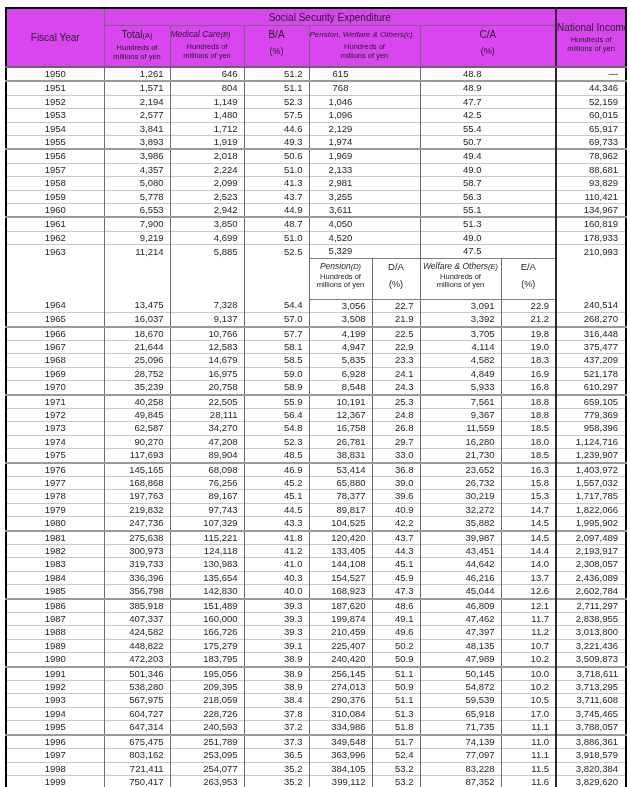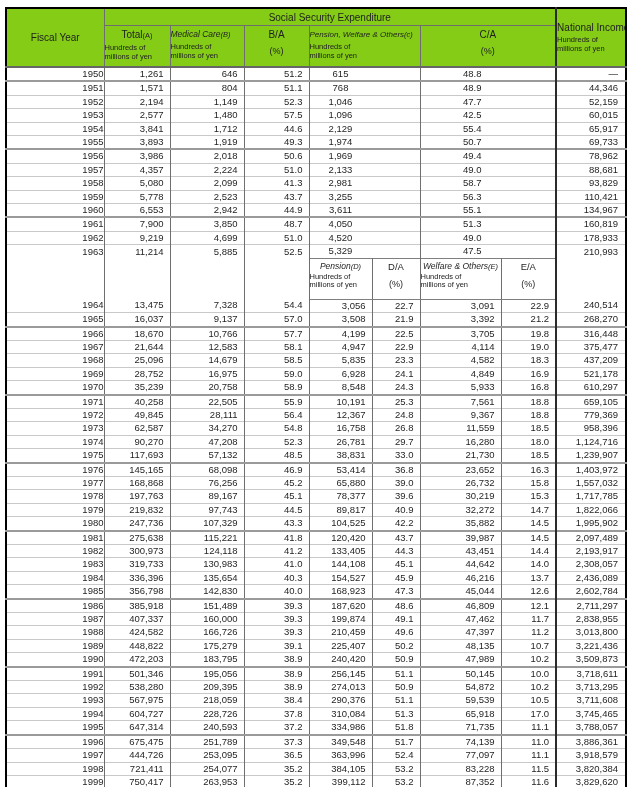--- a/index.html
+++ b/index.html
@@ -13,38 +13,38 @@
   }
 
   th, td {
     padding:0; margin:0;
     border-left:1px solid #6e6e6e; border-right:1px solid #6e6e6e;
     font-weight:normal; white-space:nowrap; overflow:hidden;
     color:#1f1f1f;
   }
 
   
-  thead th { background:#84cc16; vertical-align:top; }
+  thead th { background:#d946ef; vertical-align:top; }
   tr.title-row th.h-title { height:16px; font-size:10px; text-align:center; vertical-align:middle;
                             border-bottom:1px solid #6e6e6e; }
   th.h-fy { vertical-align:middle; font-size:10px; text-align:center; border-bottom:2px solid #666;margin-left:24px; }
   th.h-ni { border-bottom:2px solid #666; padding-top:13px; border-left:2px solid #2b2b2b; }
   tr.head-row th { height:37px; border-bottom:2px solid #666; padding-top:3px;margin-left:48px; }
 
   .h-label   { font-size:10px; text-align:center; line-height:11px; }
   .h-label-it{ font-size:8px; font-style:italic; text-align:left; line-height:11px; }
   .suffix    { font-size:7.5px; }
-  .units     { font-size:7.5px; line-height:8.5px; text-align:left; margin-top:3px; color:#222; }
+  .units     { font-size:7.5px; line-height:8.5px; text-align:center; margin-top:3px; color:#222; }
   .pct       { font-size:9px; text-align:center; margin-top:6px; }
 
   
   tbody td { height:12.4px; line-height:12.4px; font-size:9.5px; border-top:1px solid #c9c9c9; }
   tbody tr.group td { border-top:2px solid #9a9a9a; }
 
-  td.c-year { text-align:right; }
+  td.c-year { text-align:center; }
   td.c-num  { text-align:right; padding-right:6px; }
   td.c-ni   { border-left:2px solid #2b2b2b; padding-right:7px; }
   td.c-merge-pw { text-align:center; padding-right:48px; }  
   td.c-merge-ca { text-align:center; padding-right:31px; }  
 
   
   tr.subheader td { border-top:none; border-bottom:none; height:38px; vertical-align:top; }
   tr.subheader td.sh { border-top:1px solid #7f7f7f; border-bottom:1px solid #7f7f7f; padding-top:2px; }
   tr.subheader td.c-ni-empty { border-left:2px solid #2b2b2b; }
   .sh-label { font-size:8.5px; font-style:italic; text-align:center; line-height:10px; }
@@ -373,21 +373,21 @@
         <td class="c-num">52.3</td>
         <td class="c-num">26,781</td>
         <td class="c-num">29.7</td>
         <td class="c-num">16,280</td>
         <td class="c-num">18.0</td>
         <td class="c-num c-ni">1,124,716</td>
       </tr>
       <tr>
         <td class="c-year">1975</td>
         <td class="c-num">117,693</td>
-        <td class="c-num">57,132</td>
+        <td class="c-num">89,904</td>
         <td class="c-num">48.5</td>
         <td class="c-num">38,831</td>
         <td class="c-num">33.0</td>
         <td class="c-num">21,730</td>
         <td class="c-num">18.5</td>
         <td class="c-num c-ni">1,239,907</td>
       </tr>
       <tr class="group">
         <td class="c-year">1976</td>
         <td class="c-num">145,165</td>
@@ -614,21 +614,21 @@
         <td class="c-num">251,789</td>
         <td class="c-num">37.3</td>
         <td class="c-num">349,548</td>
         <td class="c-num">51.7</td>
         <td class="c-num">74,139</td>
         <td class="c-num">11.0</td>
         <td class="c-num c-ni">3,886,361</td>
       </tr>
       <tr>
         <td class="c-year">1997</td>
-        <td class="c-num">444,726</td>
+        <td class="c-num">803,162</td>
         <td class="c-num">253,095</td>
         <td class="c-num">36.5</td>
         <td class="c-num">363,996</td>
         <td class="c-num">52.4</td>
         <td class="c-num">77,097</td>
         <td class="c-num">11.1</td>
         <td class="c-num c-ni">3,918,579</td>
       </tr>
       <tr>
         <td class="c-year">1998</td>

